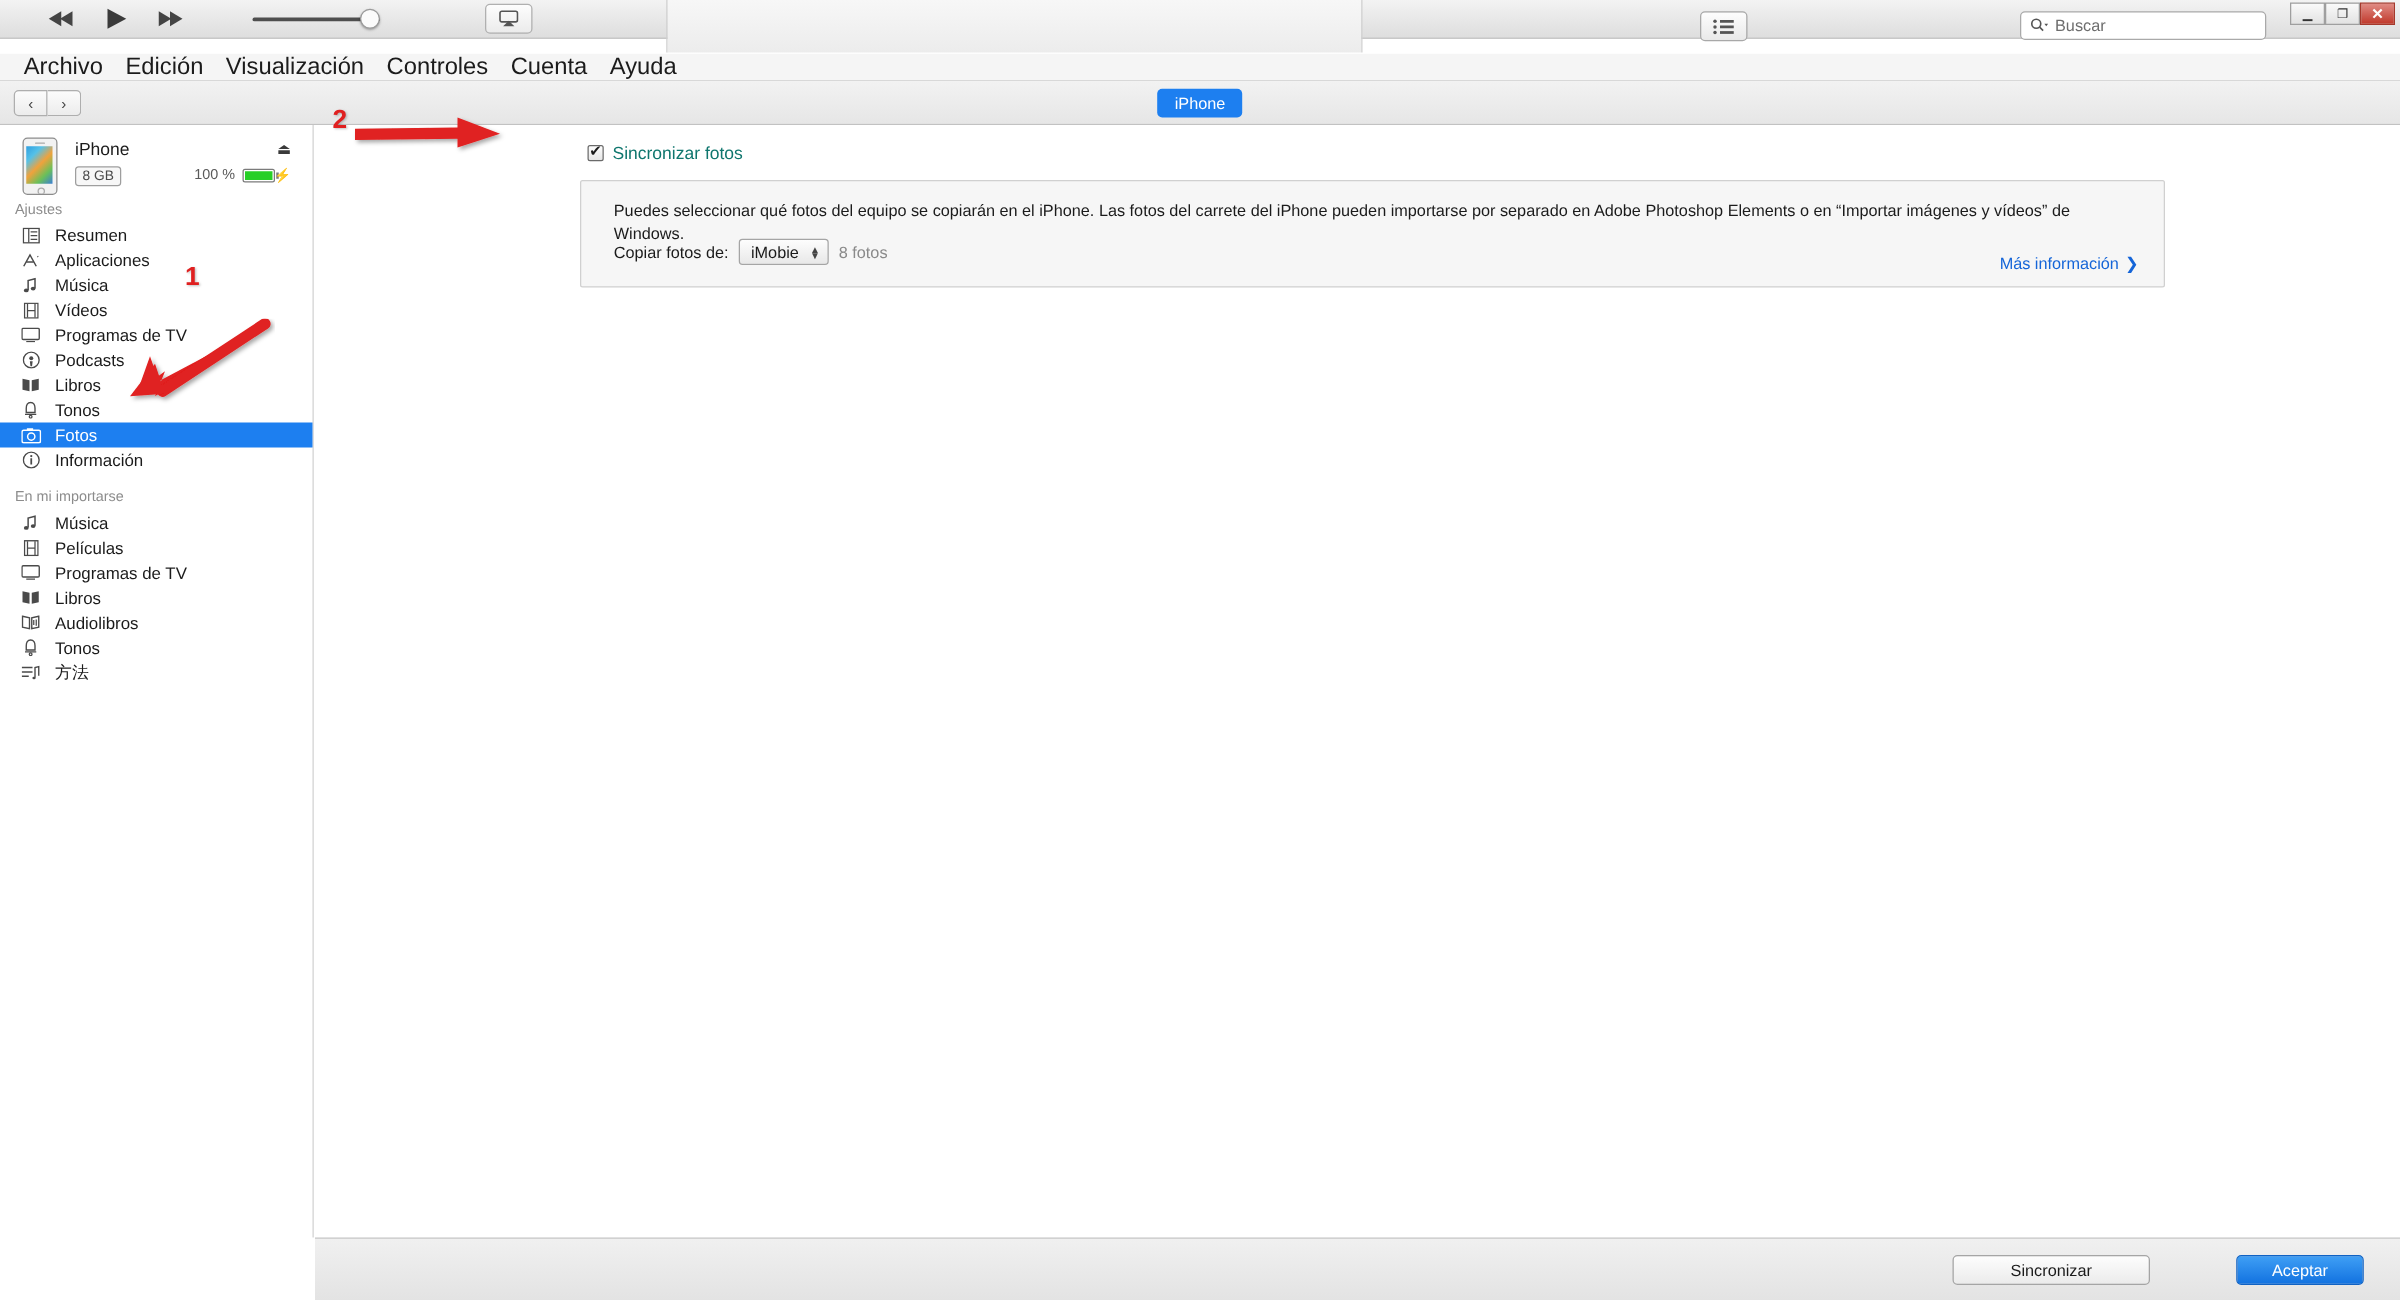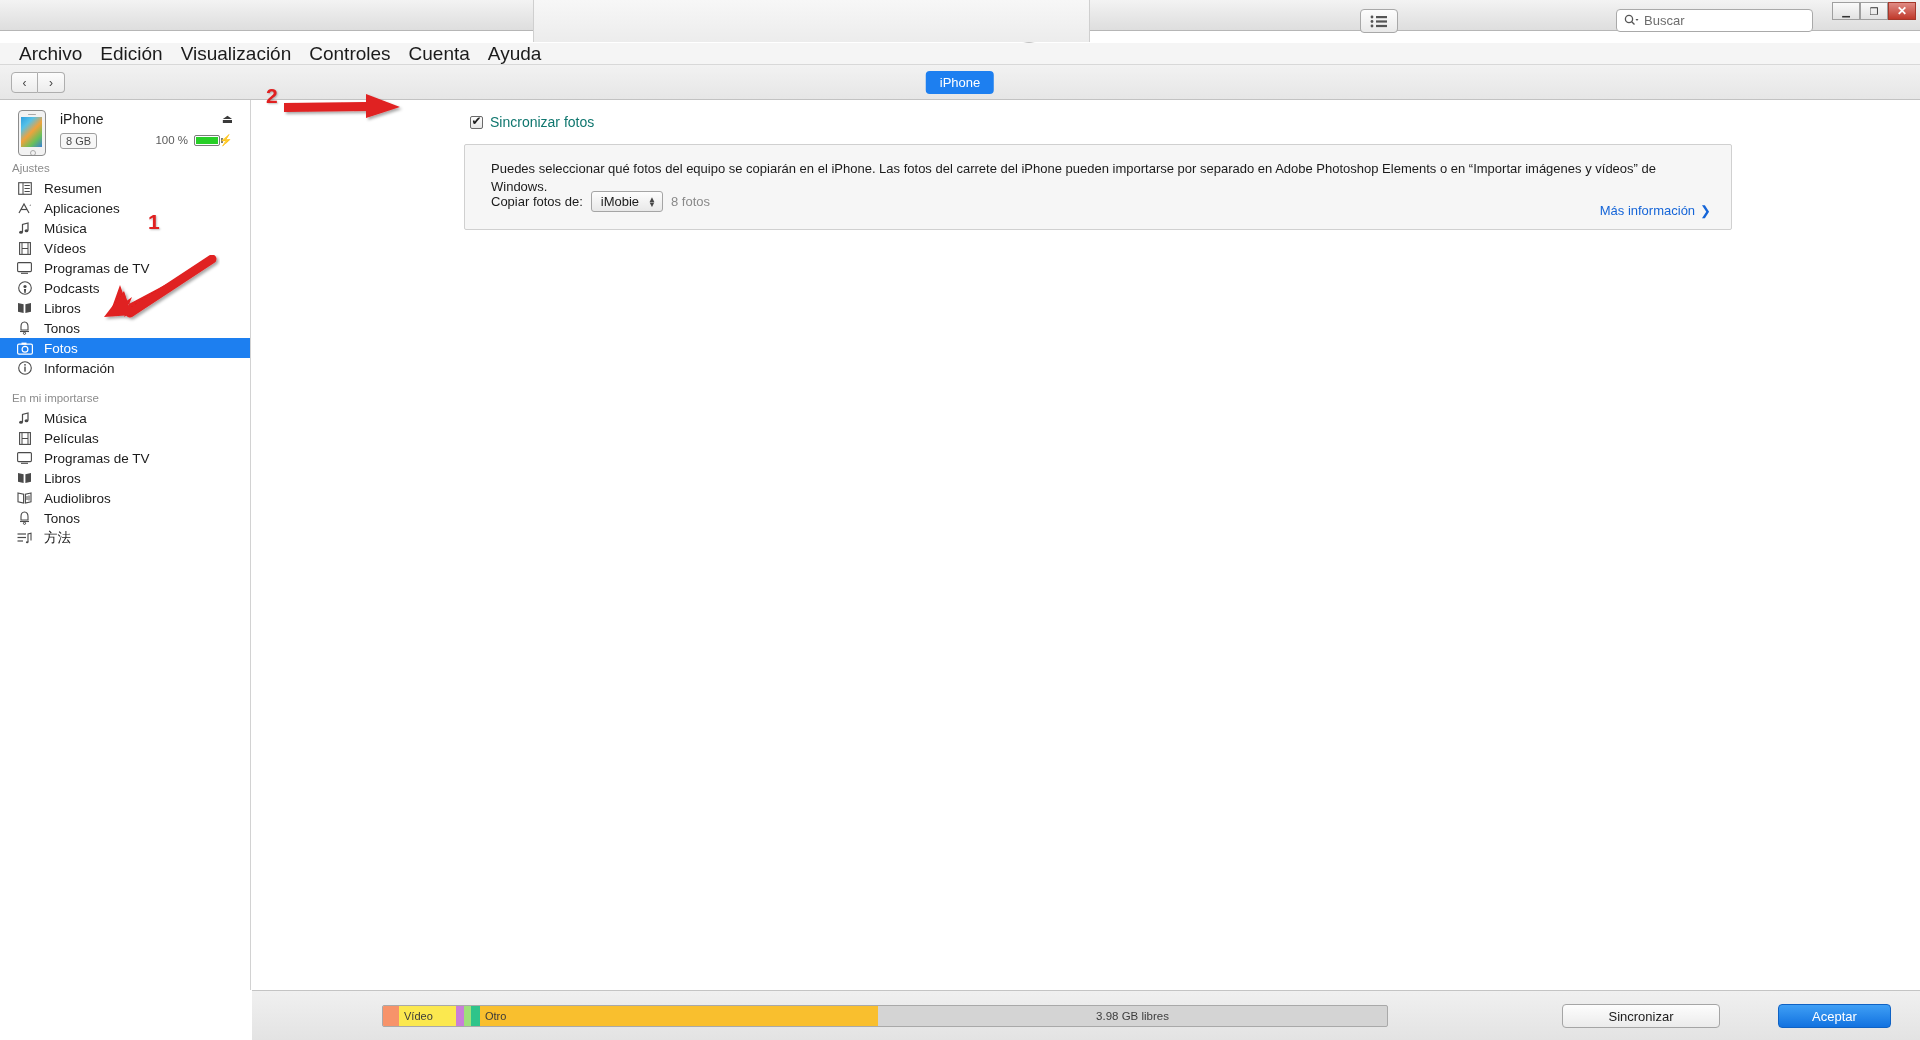--- a/index.html
+++ b/index.html
@@ -9,21 +9,21 @@
     background: #ffffff;
     overflow: hidden;
     -webkit-font-smoothing: antialiased;
   }
 
   
   .toolbar {
     position: absolute; left: 0; top: 0; width: 1920px; height: 31px;
     background: linear-gradient(to bottom, #f3f3f3 0%, #e8e8e8 50%, #dedede 100%);
     border-bottom: 1px solid #b6b6b6;
-    display: flex; align-items: center; flex-direction: column;
+    display: flex; align-items: center;
   }
   .transport { display: flex; align-items: center; gap: 18px; margin-left: 36px; }
   .tp-btn { cursor: default; display: flex; align-items: center; justify-content: center;
             width: 26px; height: 24px; }
   .tp-btn svg { display: block; }
 
   .volume-wrap { margin-left: 52px; position: relative; width: 102px; height: 20px;
                  display: flex; align-items: center; }
   .vol-track { position: absolute; left: 0; top: 9px; width: 102px; height: 3px;
                background: #4e4e4e; border-radius: 2px; }
@@ -210,21 +210,21 @@
   .cap-seg .seg-label { padding-left: 5px; white-space: nowrap; }
   .cap-free { flex: 1; display:flex; align-items:center; justify-content:center;
               font-size: 11.5px; color: #3d3d3d; }
   .btn {
     position: absolute; top: 13px; height: 24px; border-radius: 4px;
     font-size: 13px; display:flex; align-items:center; justify-content:center;
     border: 1px solid #a5a5a5;
     background: linear-gradient(to bottom,#fdfdfd,#ebebeb); color: #1b1b1b;
   }
   .btn-sync { right: 200px; width: 158px; }
-  .btn-accept { right: 29px; width: 113px; background: linear-gradient(to bottom,#3f9ff5,#1272e0);
+  .btn-accept { right: 29px; width: 102px; background: linear-gradient(to bottom,#3f9ff5,#1272e0);
                 border-color: #0f62c4; color: #fff; }
 
   
   .annot-num {
     position: absolute; font-size: 21px; font-weight: bold; color: #e02020;
     font-family: "Liberation Sans", sans-serif;
     text-shadow: 1px 1px 2px rgba(0,0,0,0.25);
   }
   .arrow-svg { position: absolute; pointer-events: none; }
 </style>
@@ -544,33 +544,20 @@
     </div>
     <div class="more-info">
       <span>Más información</span>
       <span class="more-chev">❯</span>
     </div>
   </div>
 
 </div>
 
 <div class="bottombar">
-  <div class="cap-bar">
-    <div class="cap-seg" style="width:16px;background:#f7936a;"></div>
-    <div class="cap-seg" style="width:57px;background:#fbe84f;">
-      <span class="seg-label">Vídeo</span>
-    </div>
-    <div class="cap-seg" style="width:8px;background:#c97fd8;"></div>
-    <div class="cap-seg" style="width:7px;background:#9fe07a;"></div>
-    <div class="cap-seg" style="width:9px;background:#2fc48a;"></div>
-    <div class="cap-seg" style="width:398px;background:#f9bf2e;">
-      <span class="seg-label">Otro</span>
-    </div>
-    <div class="cap-free">3.98 GB libres</div>
-  </div>
   <div class="btn btn-sync">Sincronizar</div>
   <div class="btn btn-accept">Aceptar</div>
 </div>
 
 <svg class="arrow-svg" style="left:80px; top:255px;" width="140" height="80" viewBox="0 0 140 80">
   <defs>
     <filter id="sh1" x="-30%" y="-30%" width="180%" height="180%">
       <feDropShadow dx="2" dy="2" stdDeviation="1.6" flood-color="#000" flood-opacity="0.35"></feDropShadow>
     </filter>
   </defs>

